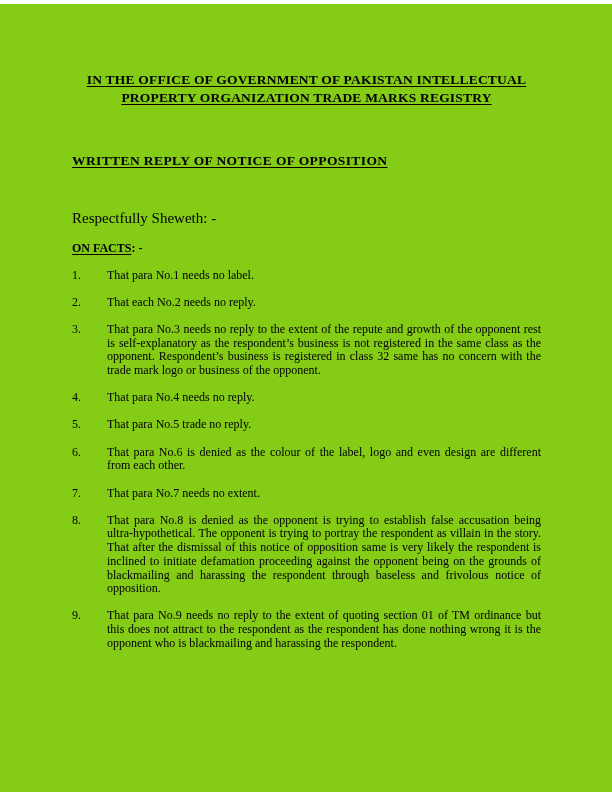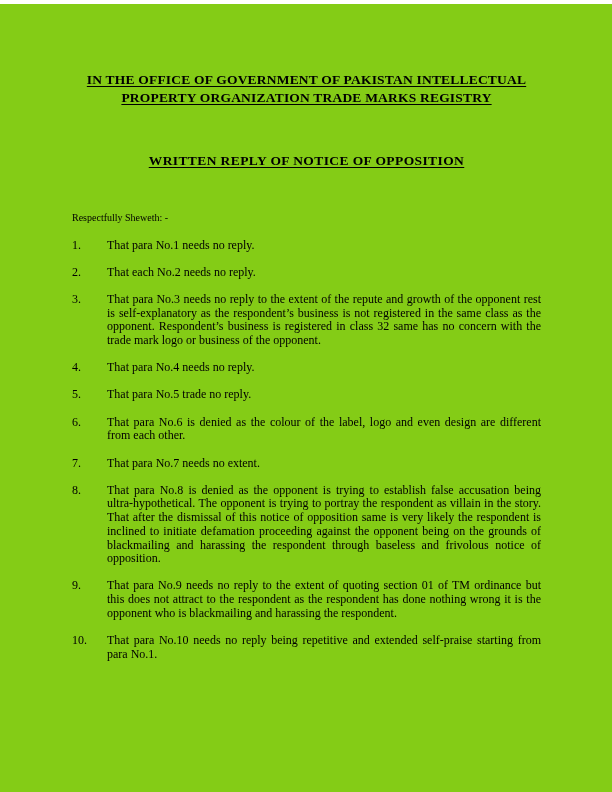--- a/index.html
+++ b/index.html
@@ -23,31 +23,31 @@
     font-size: 13.5px;
     font-weight: bold;
     text-align: center;
     line-height: 17.5px;
     letter-spacing: 0.2px;
   }
   .heading2 {
     margin: 46px 0 0 0;
     font-size: 13.5px;
     font-weight: bold;
-    text-align: center;
+    text-align: left;
     line-height: 17.5px;
     letter-spacing: 0.4px;
   }
   .u {
     text-decoration: underline;
     text-underline-offset: 2px;
   }
   .salutation {
     margin: 41px 0 0 0;
-    font-size: 10px;
+    font-size: 15px;
     line-height: 14px;
   }
   .section-heading {
     margin: 16px 0 0 0;
     font-size: 12px;
     font-weight: bold;
     line-height: 14px;
   }
   .facts-list {
     margin-top: 14px;
@@ -74,25 +74,26 @@
 <body>
 
 <div class="page">
 
   <h1 class="heading1"><span class="u">IN THE OFFICE OF GOVERNMENT OF PAKISTAN INTELLECTUAL PROPERTY ORGANIZATION TRADE MARKS REGISTRY</span></h1>
 
   <h2 class="heading2"><span class="u">WRITTEN REPLY OF NOTICE OF OPPOSITION</span></h2>
 
   <p class="salutation">Respectfully Sheweth: -</p>
 
+  <p class="section-heading"><span class="u">ON FACTS</span><span>: -</span></p>
 
   <div class="facts-list">
       <div class="fact-item">
         <span class="fact-num">1.</span>
-        <span class="fact-text">That para No.1 needs no reply.</span>
+        <span class="fact-text">That para No.1 needs no label.</span>
       </div>
       <div class="fact-item">
         <span class="fact-num">2.</span>
         <span class="fact-text">That each No.2 needs no reply.</span>
       </div>
       <div class="fact-item">
         <span class="fact-num">3.</span>
         <span class="fact-text">That para No.3 needs no reply to the extent of the repute and growth of the opponent rest is self-explanatory as the respondent’s business is not registered in the same class as the opponent. Respondent’s business is registered in class 32 same has no concern with the trade mark logo or business of the opponent.</span>
       </div>
       <div class="fact-item">
@@ -112,19 +113,15 @@
         <span class="fact-text">That para No.7 needs no extent.</span>
       </div>
       <div class="fact-item">
         <span class="fact-num">8.</span>
         <span class="fact-text">That para No.8 is denied as the opponent is trying to establish false accusation being ultra-hypothetical. The opponent is trying to portray the respondent as villain in the story. That after the dismissal of this notice of opposition same is very likely the respondent is inclined to initiate defamation proceeding against the opponent being on the grounds of blackmailing and harassing the respondent through baseless and frivolous notice of opposition.</span>
       </div>
       <div class="fact-item">
         <span class="fact-num">9.</span>
         <span class="fact-text">That para No.9 needs no reply to the extent of quoting section 01 of TM ordinance but this does not attract to the respondent as the respondent has done nothing wrong it is the opponent who is blackmailing and harassing the respondent.</span>
       </div>
-      <div class="fact-item">
-        <span class="fact-num">10.</span>
-        <span class="fact-text">That para No.10 needs no reply being repetitive and extended self-praise starting from para No.1.</span>
-      </div>
     </div>
 
 </div>
 
 </body></html>

